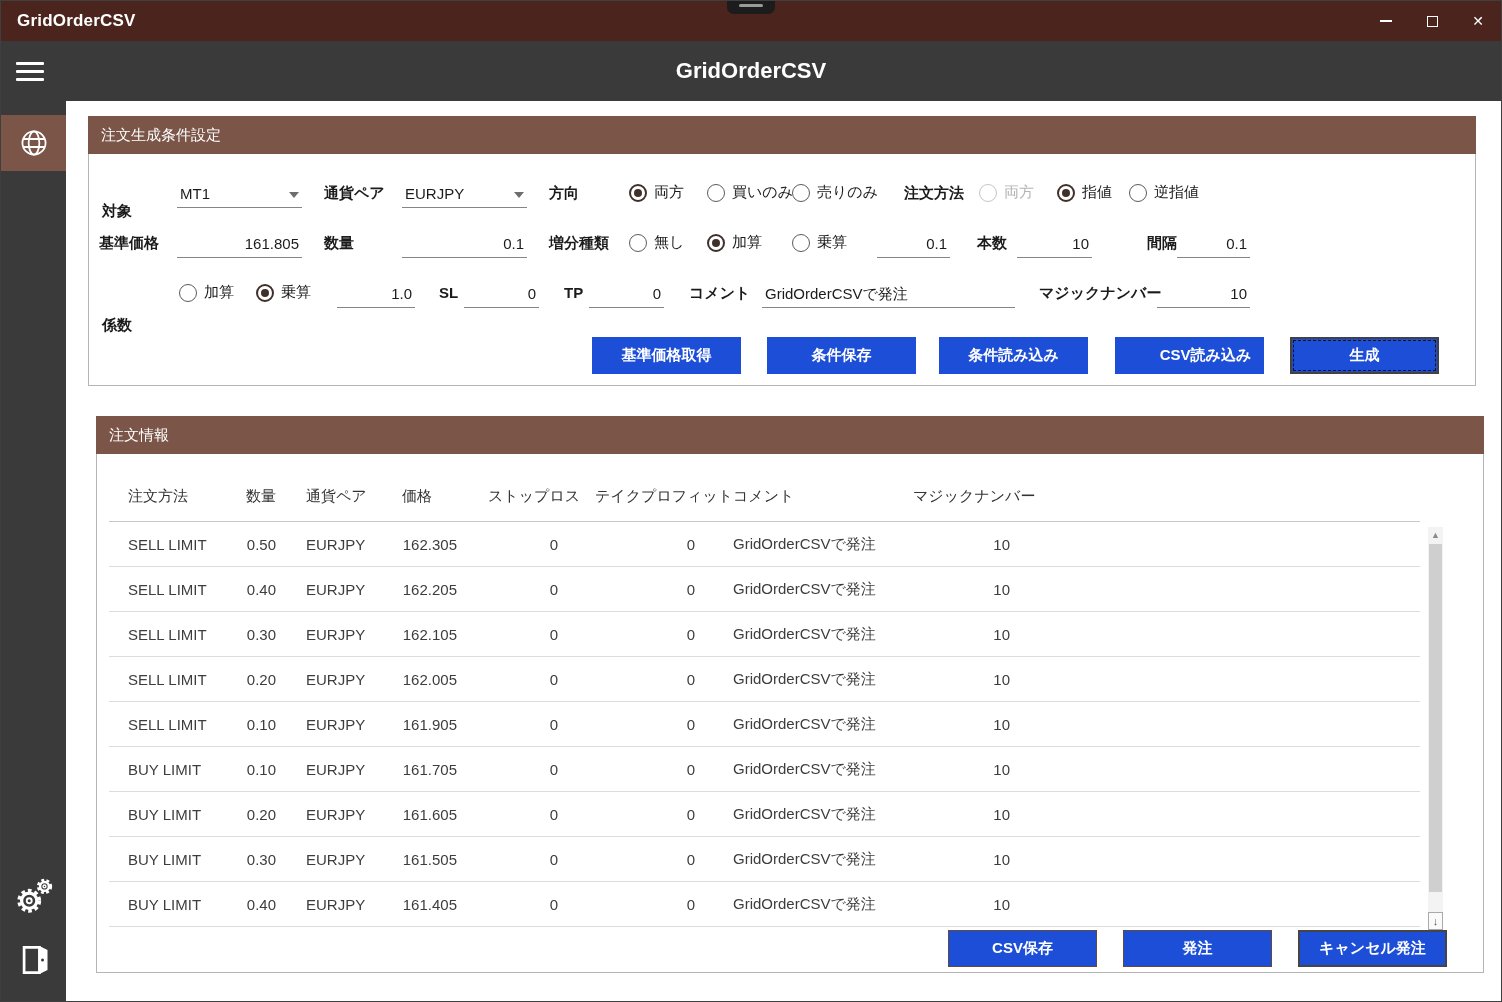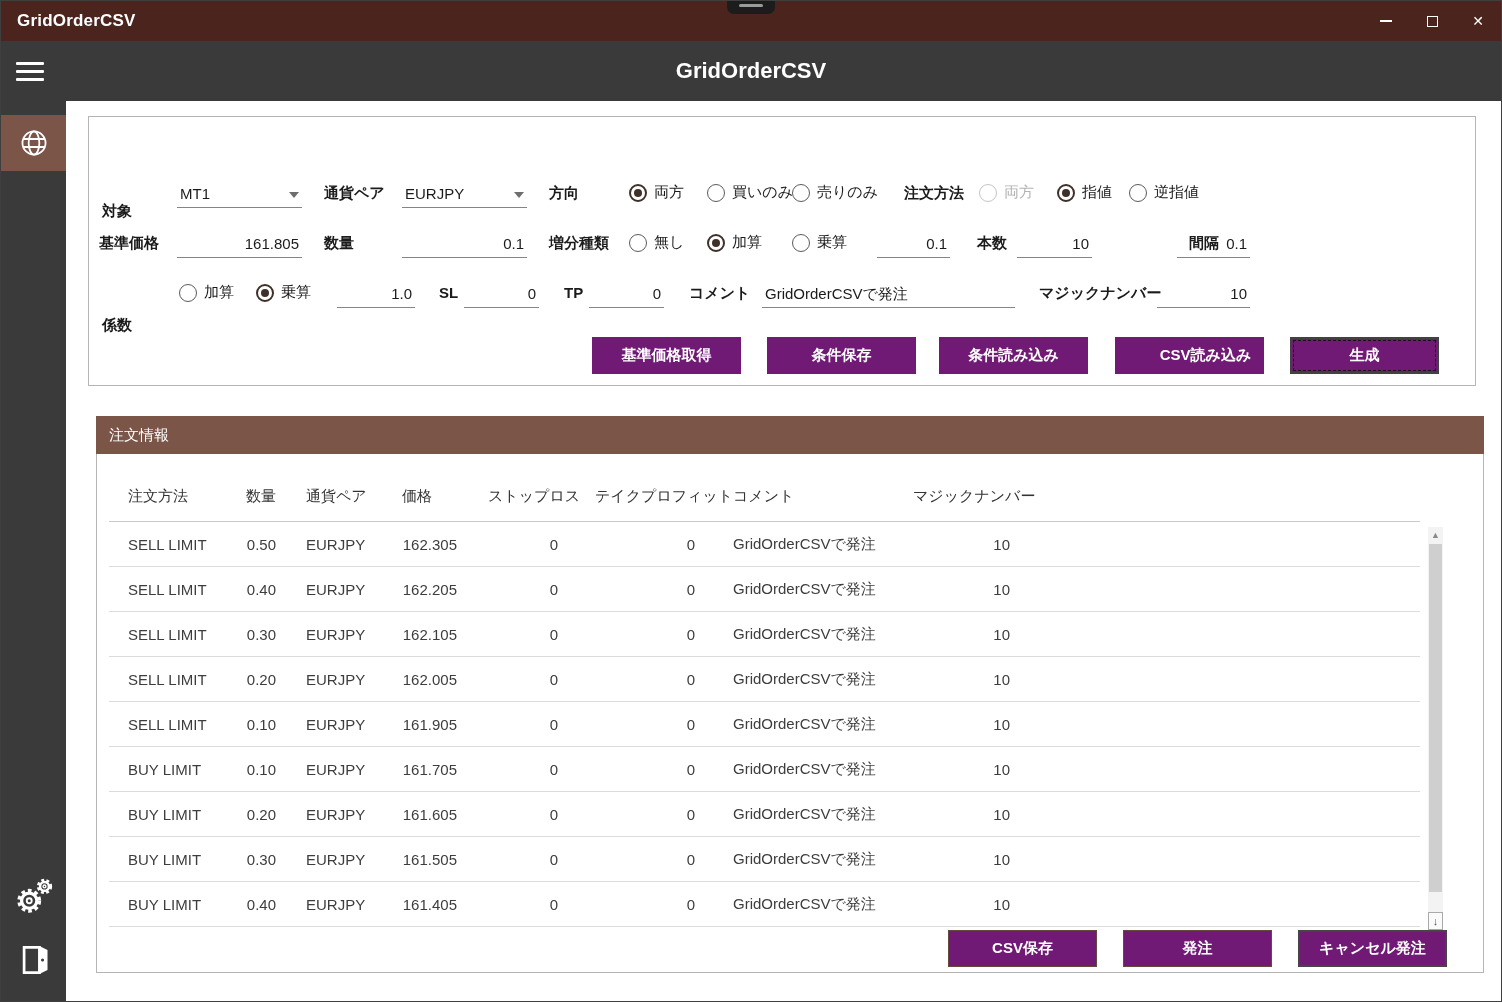--- a/index.html
+++ b/index.html
@@ -55,21 +55,21 @@
                  border-left:5px solid transparent; border-right:5px solid transparent; border-top:6px solid #6e6e6e; }
 
   .radio { position:absolute; display:flex; align-items:center; gap:7px; font-size:15px; color:#1b1b1b;
            cursor:pointer; white-space:nowrap; }
   .rb { width:18px; height:18px; border-radius:50%; border:1px solid #5b5b5b; background:#fff; position:relative; flex:none; }
   .rb.checked { border:2px solid #40302a; }
   .rb.checked::after { content:""; position:absolute; inset:3px; border-radius:50%; background:#40302a; }
   .radio.disabled { color:#b3b3b3; }
   .radio.disabled .rb { border-color:#c6c6c6; }
 
-  .btn { position:absolute; width:149px; height:37px; background:#701a75; color:#fff; font-size:15px; font-weight:700;
+  .btn { position:absolute; width:149px; height:37px; background:#1d4ed8; color:#fff; font-size:15px; font-weight:700;
          border:none; cursor:pointer; font-family:inherit; display:flex; align-items:center; justify-content:center; }
   .p1 .btn { top:220px; }
   .btn.focused { border:2px solid #424242; }
   .btn.focused::after { content:""; position:absolute; inset:1px; border:1px dashed #141414; pointer-events:none; }
   .p2 .btn { top:513px; border:1px solid #66493d; }
   .btn.dark-border { border:2px solid #454545; }
 
   
   .table { position:absolute; left:12px; top:38px; width:1311px; }
   .thead { display:flex; align-items:center; height:50px; margin-top:17px; padding-left:19px;
@@ -151,20 +151,21 @@
         <path d="M9 6 h17 v28 h-17 z" fill="none" stroke="#ffffff" stroke-width="3"></path>
         <path d="M26 4.5 l9 4.5 v22 l-9 4.5 z" fill="#ffffff"></path>
         <circle cx="29.5" cy="20" r="1.7" fill="#3a3a3a"></circle>
       </svg>
     </div>
   </div>
 
   <div class="main">
 
     <div class="panel p1">
+      <div class="phead">注文生成条件設定</div>
 
       <span class="flabel" style="left:13px;top:67px;margin-top:18px;">対象</span>
       <div class="uinput sel" style="left:88px;top:64px;width:125px;">
         <span>MT1</span>
         <span class="sel-chevron"></span>
       </div>
       <span class="flabel" style="left:235px;top:67px;">通貨ペア</span>
       <div class="uinput sel" style="left:313px;top:64px;width:125px;">
         <span>EURJPY</span>
         <span class="sel-chevron"></span>
@@ -209,21 +210,21 @@
         <span class="rb checked"></span>
         <span>加算</span>
       </label>
       <label class="radio" style="left:703px;top:116px;">
         <span class="rb"></span>
         <span>乗算</span>
       </label>
       <div class="uinput num" style="left:788px;top:114px;width:73px;">0.1</div>
       <span class="flabel" style="left:888px;top:117px;">本数</span>
       <div class="uinput num" style="left:928px;top:114px;width:75px;">10</div>
-      <span class="flabel" style="left:1080px;top:117px;padding-left:20px;">間隔</span>
+      <span class="flabel" style="left:1038px;top:117px;padding-left:20px;">間隔</span>
       <div class="uinput num" style="left:1088px;top:114px;width:73px;">0.1</div>
 
       <span class="flabel" style="left:13px;top:167px;margin-top:32px;">係数</span>
       <label class="radio" style="left:90px;top:166px;">
         <span class="rb"></span>
         <span>加算</span>
       </label>
       <label class="radio" style="left:167px;top:166px;">
         <span class="rb checked"></span>
         <span>乗算</span>

